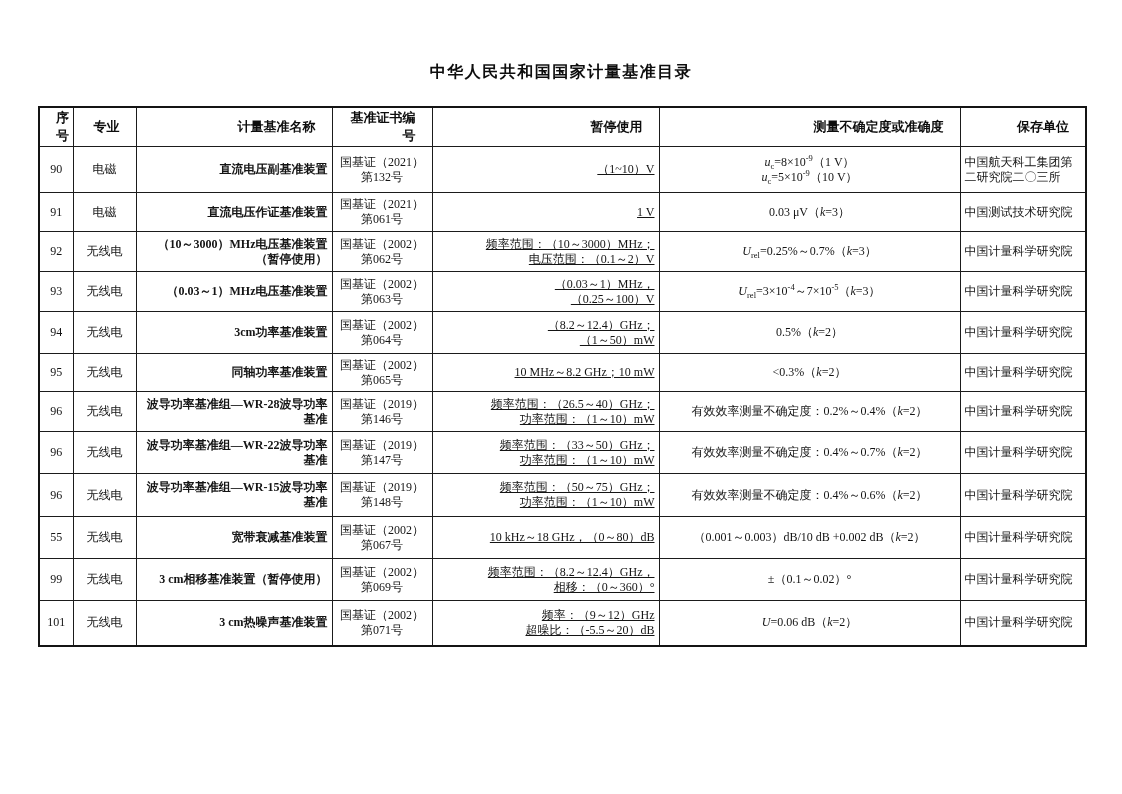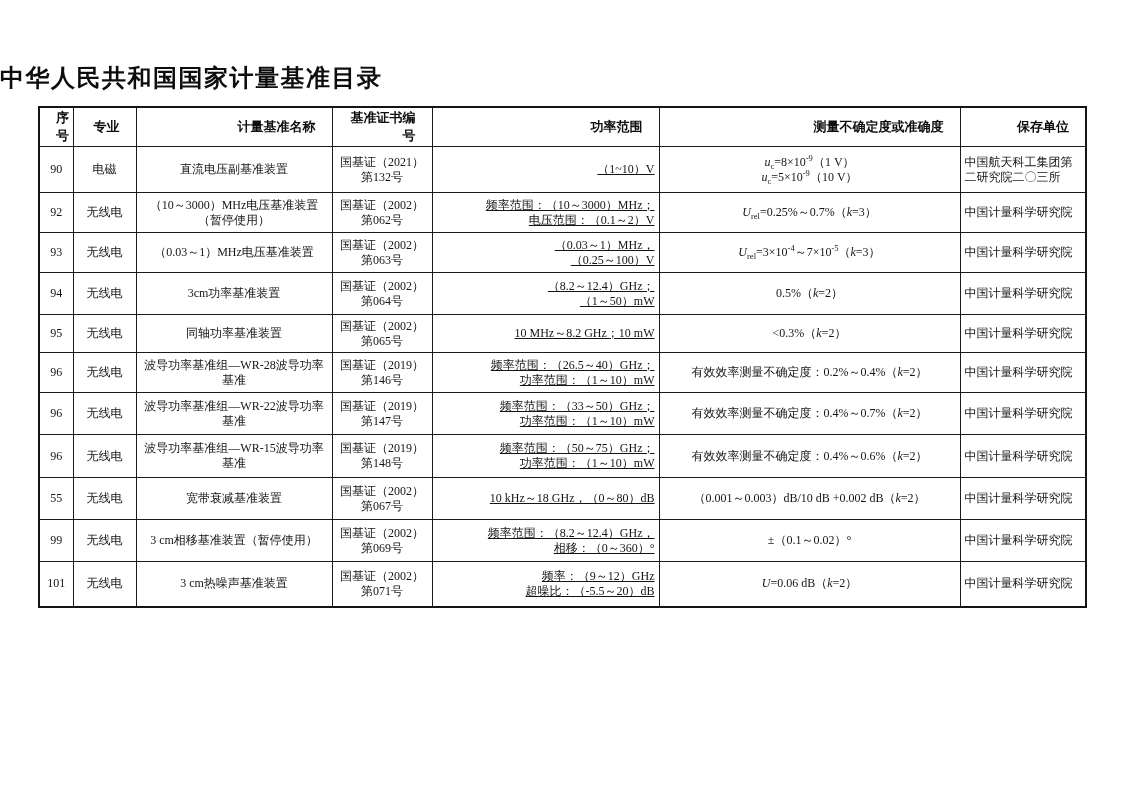--- a/index.html
+++ b/index.html
@@ -7,23 +7,24 @@
     position:relative;
     width:1122px;height:794px;
     background:#ffffff;
     overflow:hidden;
     font-family:"Liberation Serif","DejaVu Serif",serif;
     color:#111;
   }
   .doc-title{
     position:absolute;
     left:0;top:62px;width:1122px;
+    text-align:center;
     font-family:"Liberation Sans","DejaVu Sans",sans-serif;
     font-weight:bold;
-    font-size:24px;
+    font-size:16px;
     letter-spacing:1.5px;
     color:#0d0d0d;
     margin:0;
   }
   .table-wrap{
     position:absolute;
     left:38px;top:106px;
     width:1047px;
   }
   table.std{
@@ -47,21 +48,21 @@
     color:#0d0d0d;
   }
   table.std td{
     font-size:12px;
     line-height:15px;
     padding:2px 4px;
     white-space:pre-line;
     color:#141414;
   }
   td.c-no, td.c-field{ text-align:center; }
-  td.c-name{ text-align:center; padding-left:4px; }
+  td.c-name{ text-align:right; padding-left:4px;font-weight:bold; }
   td.c-cert{ text-align:center; line-height:16px; }
   td.c-range{ text-align:right; padding-left:6px;text-decoration:underline; }
   td.c-unc{ text-align:center; padding-left:7px; }
   td.c-keeper{ text-align:left; padding-left:5px; line-height:16px;font-family:Liberation Serif, serif; }
   td.c-unc sup, td.c-unc sub{ font-size:8.5px; line-height:0; }
   .page-number{
     position:absolute;
     left:0;top:726px;width:1122px;
     text-align:center;
     font-size:13.5px;
@@ -85,36 +86,46 @@
           <col style="width:227px">
           <col style="width:301px">
           <col style="width:126px">
       </colgroup>
       <thead>
         <tr>
           <th>序号</th>
           <th>专业</th>
           <th>计量基准名称</th>
           <th>基准证书编号</th>
-          <th>功率范围</th>
+          <th>暂停使用</th>
           <th>测量不确定度或准确度</th>
           <th>保存单位</th>
         </tr>
       </thead>
       <tbody>
         <tr style="height:46px">
           <td class="c-no">90</td>
           <td class="c-field">电磁</td>
           <td class="c-name">直流电压副基准装置</td>
           <td class="c-cert">国基证（2021）
 第132号</td>
           <td class="c-range">（1~10）V</td>
           <td class="c-unc"><i>u</i><sub>c</sub>=8×10<sup>-9</sup>（1 V）<br><i>u</i><sub>c</sub>=5×10<sup>-9</sup>（10 V）</td>
           <td class="c-keeper">中国航天科工集团第二研究院二〇三所</td>
         </tr>
+        <tr style="height:39px">
+          <td class="c-no">91</td>
+          <td class="c-field">电磁</td>
+          <td class="c-name">直流电压作证基准装置</td>
+          <td class="c-cert">国基证（2021）
+第061号</td>
+          <td class="c-range">1 V</td>
+          <td class="c-unc">0.03 μV（<i>k</i>=3）</td>
+          <td class="c-keeper">中国测试技术研究院</td>
+        </tr>
         <tr style="height:40px">
           <td class="c-no">92</td>
           <td class="c-field">无线电</td>
           <td class="c-name">（10～3000）MHz电压基准装置
 （暂停使用）</td>
           <td class="c-cert">国基证（2002）
 第062号</td>
           <td class="c-range">频率范围：（10～3000）MHz；
 电压范围：（0.1～2）V</td>
           <td class="c-unc"><i>U</i><sub>rel</sub>=0.25%～0.7%（<i>k</i>=3）</td>

